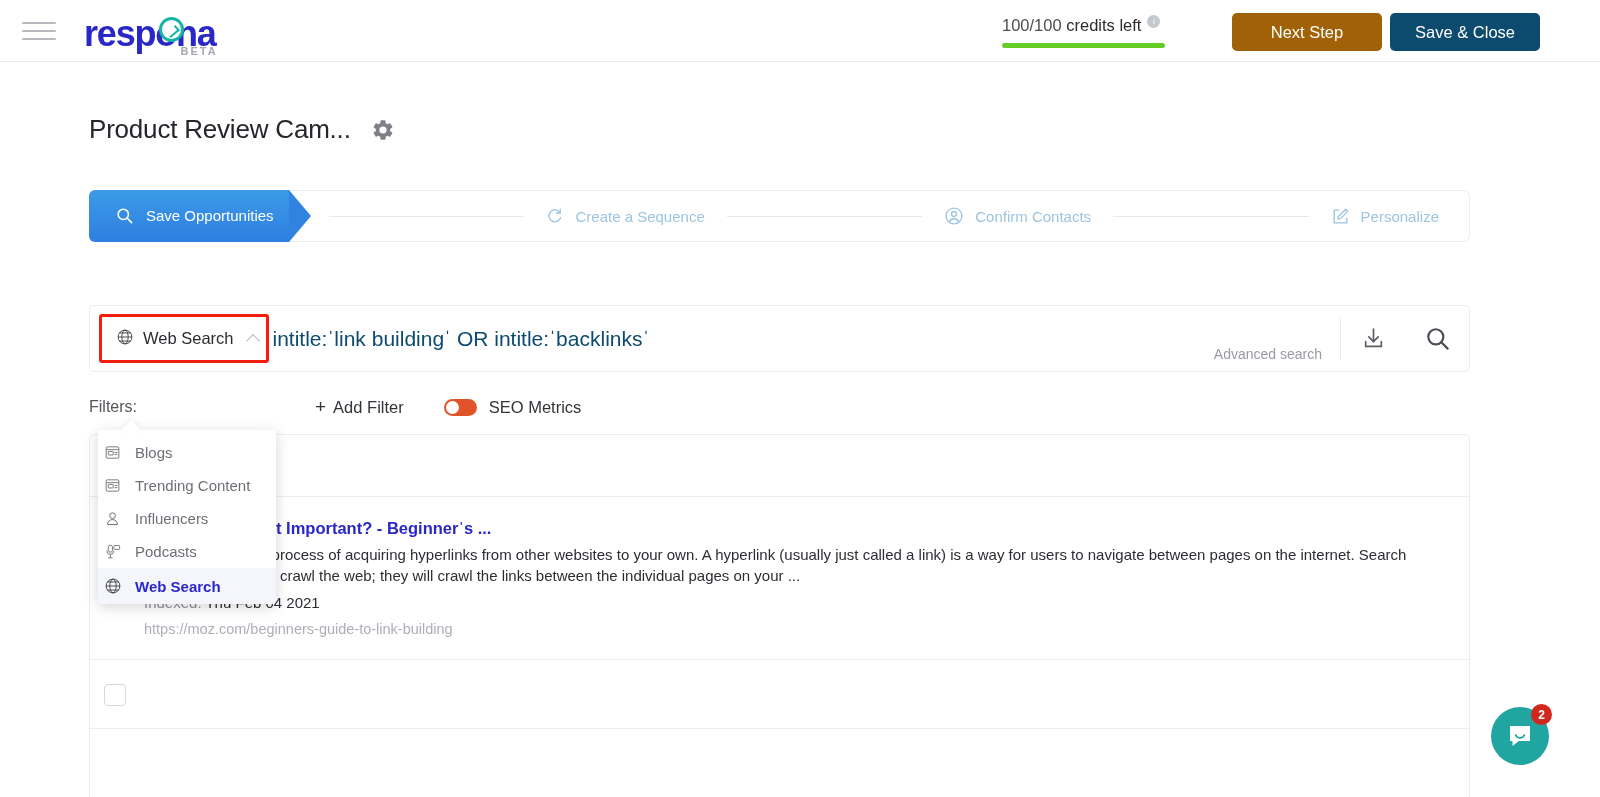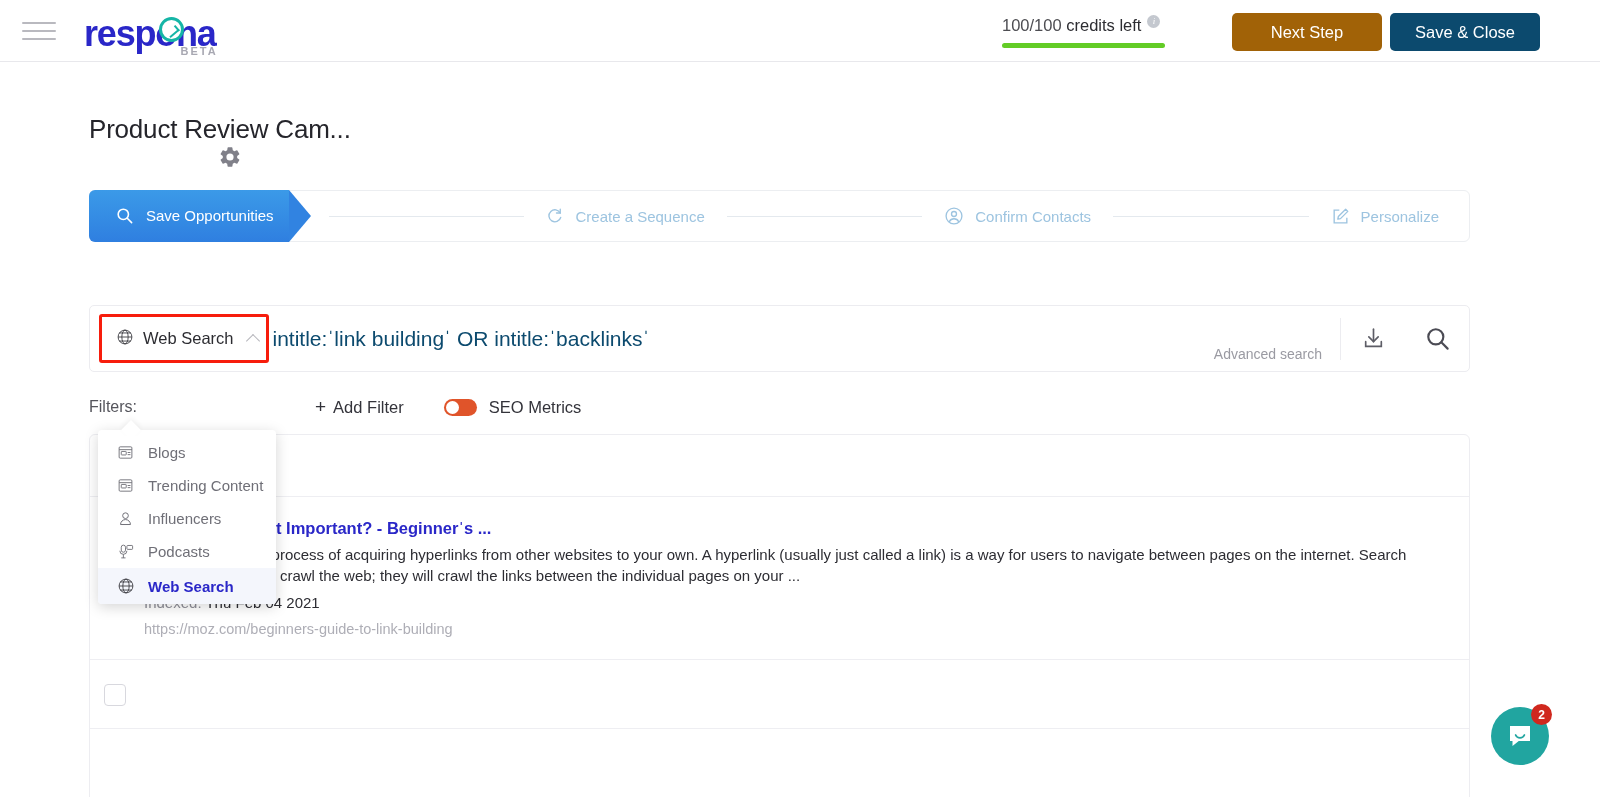--- a/index.html
+++ b/index.html
@@ -117,21 +117,21 @@
     cursor: pointer;
   }
   .btn-next { left: 1232px; top: 13px; width: 150px; background: #a16207; }
   .btn-save { left: 1390px; top: 13px; width: 150px; background: #0c4a6e; }
 
   
   .page { position: absolute; top: 62px; left: 0; width: 1600px; height: 735px; background: #fff; }
 
   .campaign-row {
     position: absolute; left: 89px; top: 52px;
-    display: flex; align-items: center; flex-direction: column;
+    display: flex; align-items: center;
   }
   .campaign-title {
     font-size: 26px;
     color: #25252b;
     font-weight: 400;
     letter-spacing: -0.2px;
   }
   .gear-icon { margin-left: 20px; width: 24px; height: 24px; display: inline-block; cursor: pointer; }
 
   
@@ -253,21 +253,21 @@
     left: 26px; top: -7px;
     width: 14px; height: 14px;
     background: #fff;
     transform: rotate(45deg);
     box-shadow: -2px -2px 5px rgba(0,0,0,.05);
   }
   .dd-item {
     position: relative;
     display: flex; align-items: center;
     height: 33px;
-    padding-left: 17px;
+    padding-left: 4px;
     font-size: 15px;
     color: #6f6f77;
     cursor: pointer;
     background: #fff;
   }
   .dd-item .dd-ico { width: 21px; margin-right: 12px; display: flex; align-items: center; justify-content: center; }
   .dd-item.selected {
     background: #f4f6fc;
     color: #2a27c8;
     font-weight: 700;

